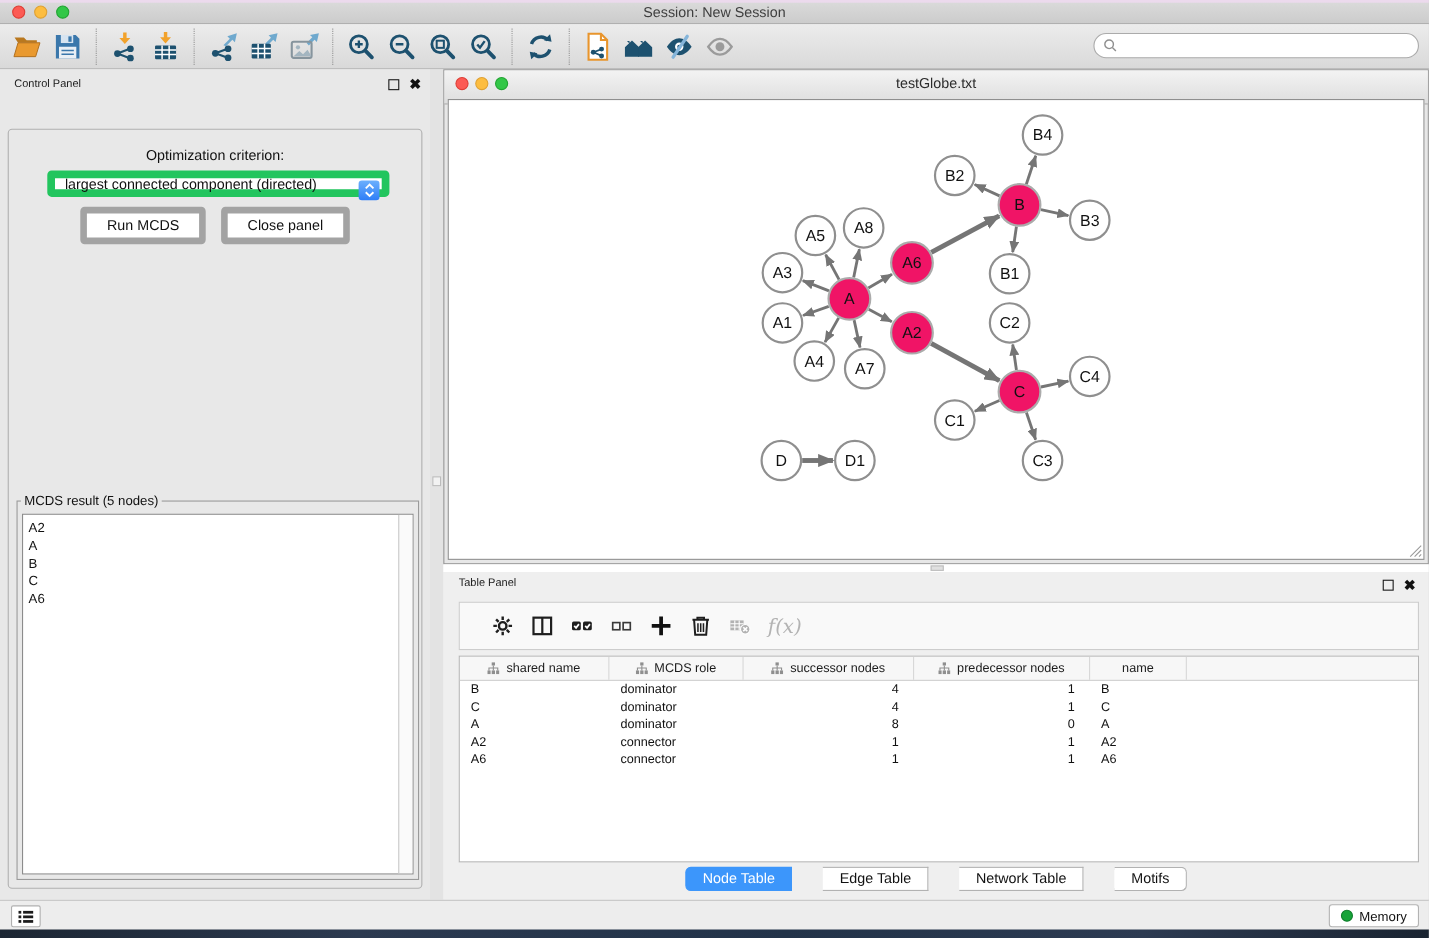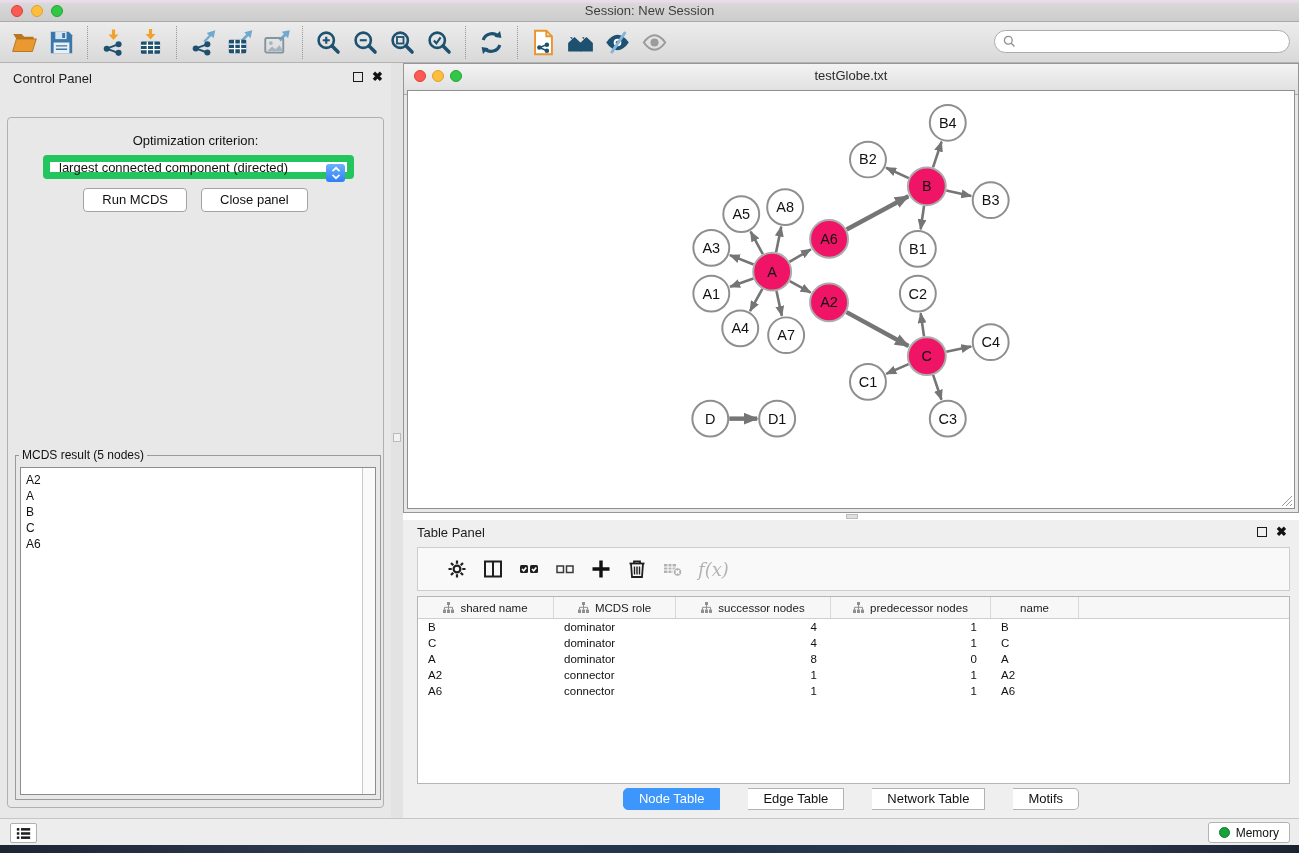--- a/index.html
+++ b/index.html
@@ -24,21 +24,21 @@
     display:flex; align-items:center; padding-left:6px; }
   .tb-btn { width:37px; height:33px; display:flex; align-items:center; justify-content:center; }
   .tb-btn svg { width:27px; height:27px; }
   .tb-sep { height:33px; border-left:1px dotted #979797; margin:0 7px; }
   .searchbox { position:absolute; right:9px; top:8px; width:296px; height:23px; background:#fff;
     border:1px solid #ababab; border-radius:12px; display:flex; align-items:center; padding-left:8px; }
   .searchbox svg { width:13px; height:13px; }
 
   
   .control-panel { position:absolute; left:0; top:63px; width:391px; height:755px; background:#e8e8e8; }
-  .panel-title { font-size:13px; color:#1c1c1c; }
+  .panel-title { font-size:10px; color:#1c1c1c; }
   .cp-title { position:absolute; left:13px; top:8px; }
   .panel-btns { position:absolute; display:flex; gap:9px; align-items:center; }
   .cp-btns { right:8px; top:9px; }
   .float-glyph { width:10px; height:10px; border:1.5px solid #1a1a1a; display:inline-block; }
   .close-glyph { font-size:13px; font-weight:bold; color:#111; line-height:10px; }
   .ctabs { position:absolute; left:0; right:0; top:33px; display:flex; justify-content:center; }
   .ctab { font-size:13px; padding:3px 13px 4px; background:#fff; color:#111;
     border:1px solid #979797; border-left:none; }
   .ctab:first-child { border-left:1px solid #979797; border-radius:4px 0 0 4px; }
   .ctab:last-child { border-radius:0 4px 4px 0; }
@@ -46,21 +46,21 @@
   .cp-content { position:absolute; left:7px; right:7px; top:54px; bottom:10px;
     border:1px solid #b0b0b0; border-radius:4px; }
   .opt-label { position:absolute; left:0; right:0; top:15px; text-align:center; font-size:13px; color:#111; }
   .dropdown { position:absolute; left:35px; right:29px; top:37px; height:24px; background:#fff;
     border:7px solid #22c55e; border-radius:4px; font-size:13px; color:#111;
     display:flex; align-items:center; padding-left:9px; }
   .dd-stepper { position:absolute; right:2px; top:2px; width:19px; height:18px; border-radius:3px;
     background:linear-gradient(#6cb0fd,#2f7ef7); display:flex; align-items:center; justify-content:center; }
   .dd-stepper svg { width:12px; height:14px; }
   .btn-row { position:absolute; left:0; right:0; top:70px; display:flex; justify-content:center; gap:14px; }
-  .pushbtn { font-size:13px; color:#111; background:#fff; border:1px solid #a3a3a3; border-radius:4px;
+  .pushbtn { font-size:13px; color:#111; background:#fff; border:6px solid #a3a3a3; border-radius:4px;
     padding:3px 18px 4px; }
   .groupbox { position:absolute; left:7px; right:2px; top:337px; bottom:7px; border:1px solid #9a9a9a; }
   .groupbox legend, .gb-legend { position:absolute; top:-8px; left:3px; background:#e8e8e8; padding:0 3px;
     font-size:12px; color:#111; }
   .listbox { position:absolute; left:4px; right:4px; top:11px; bottom:4px; background:#fff;
     border:1px solid #8c8c8c; overflow:hidden; }
   .listbox .scrolltrack { position:absolute; right:0; top:0; bottom:0; width:13px; background:#fafafa;
     border-left:1px solid #c9c9c9; }
   .ritem { font-size:12px; color:#111; line-height:16px; padding-left:5px; }
   .list-inner { position:absolute; left:0; right:14px; top:4px; bottom:0; }

